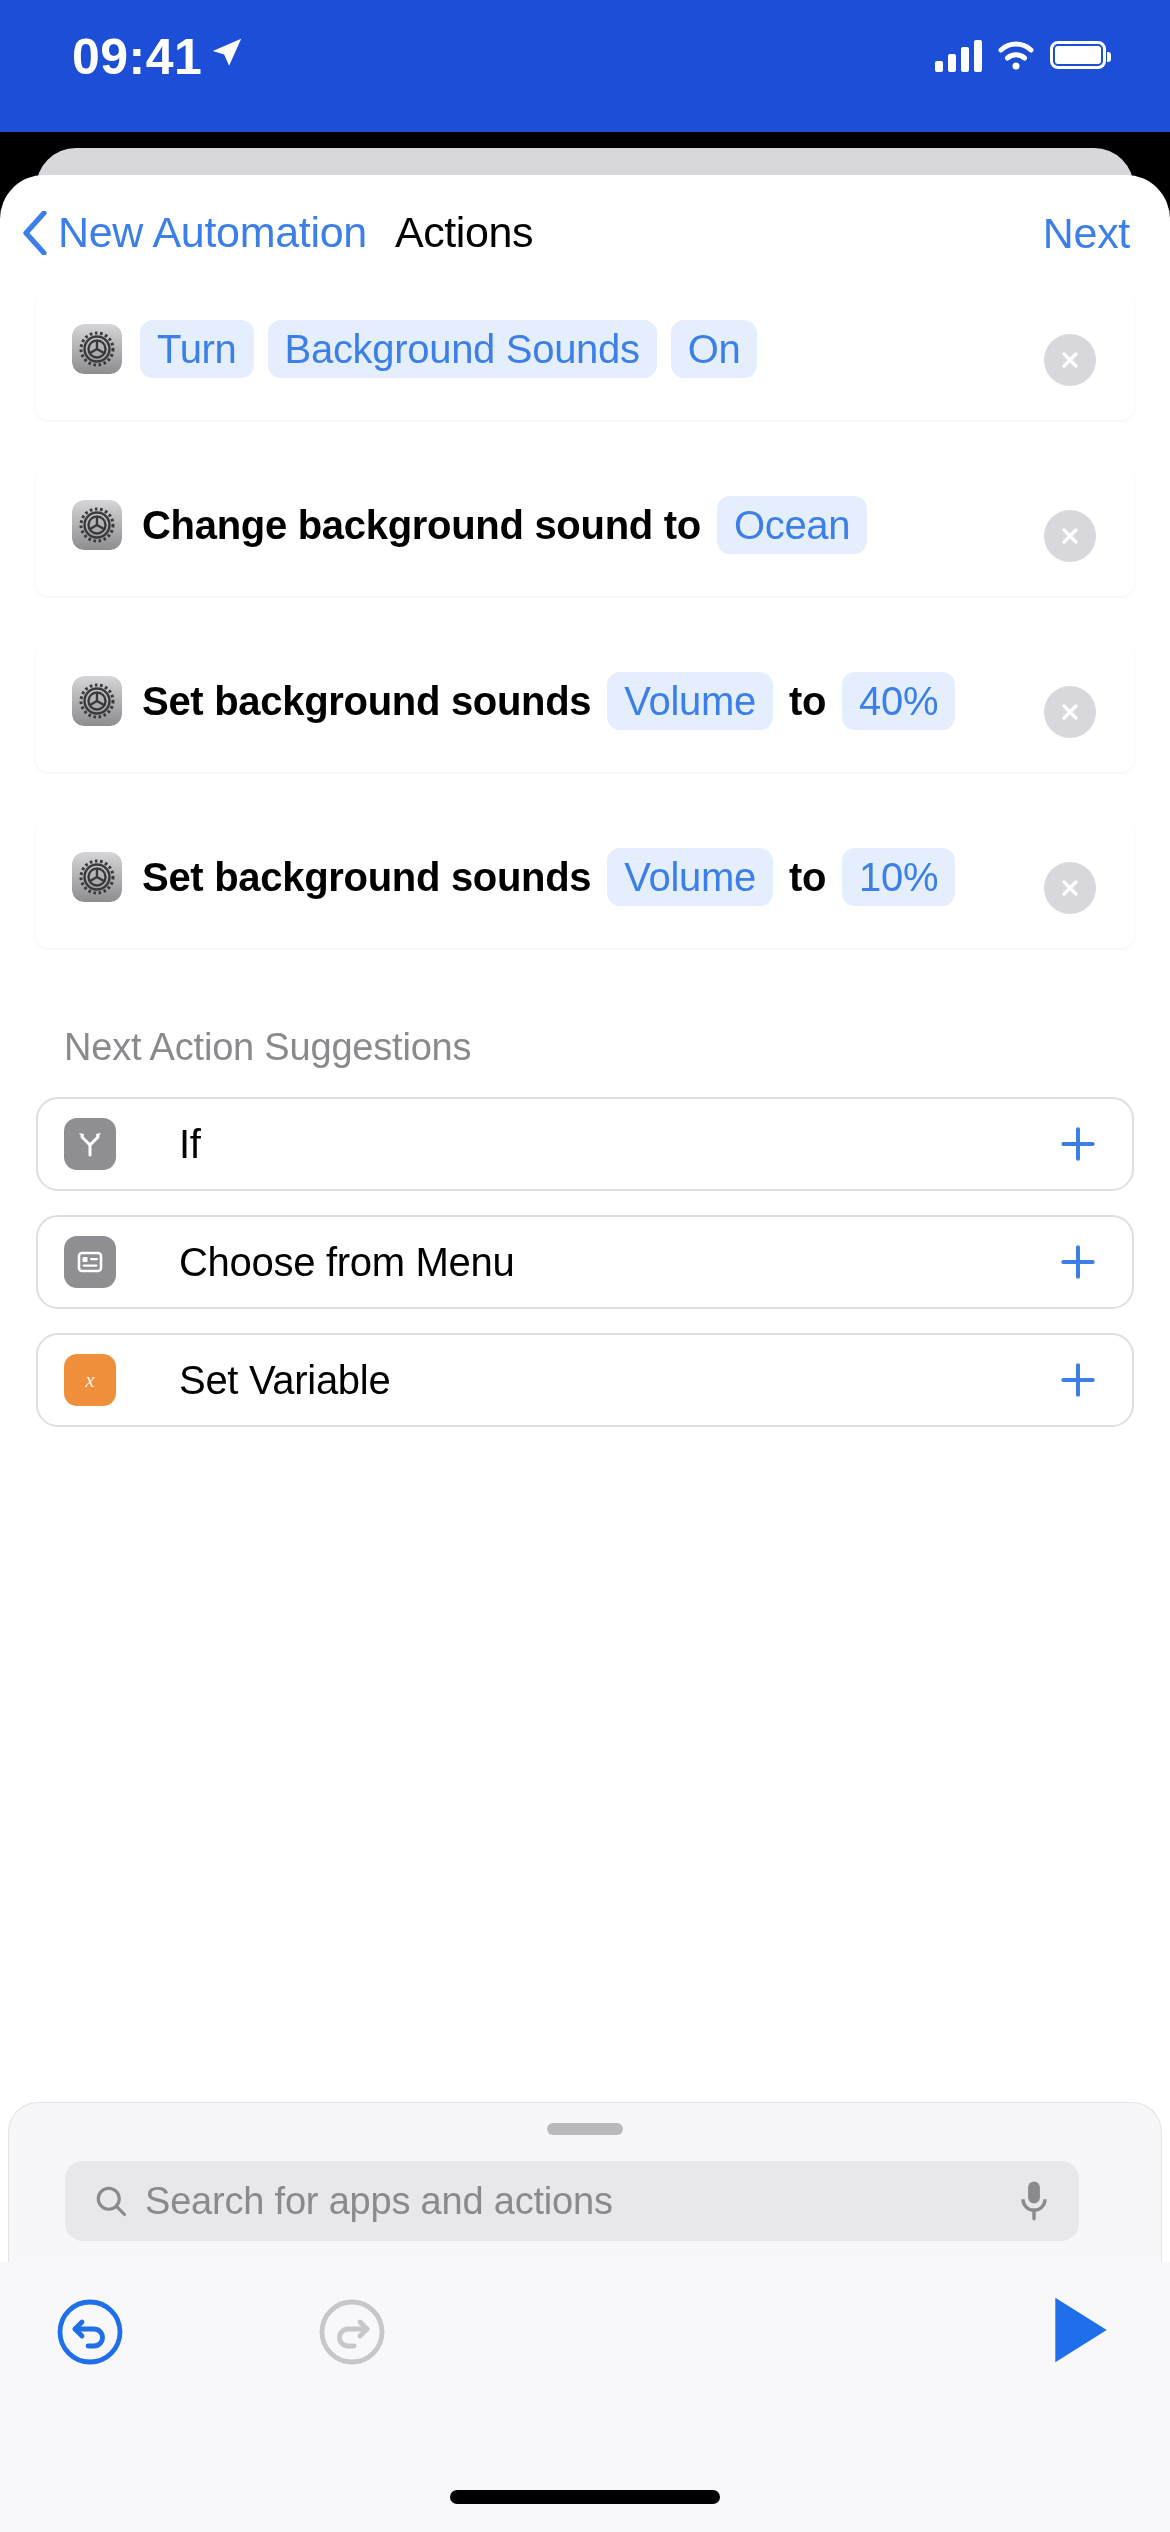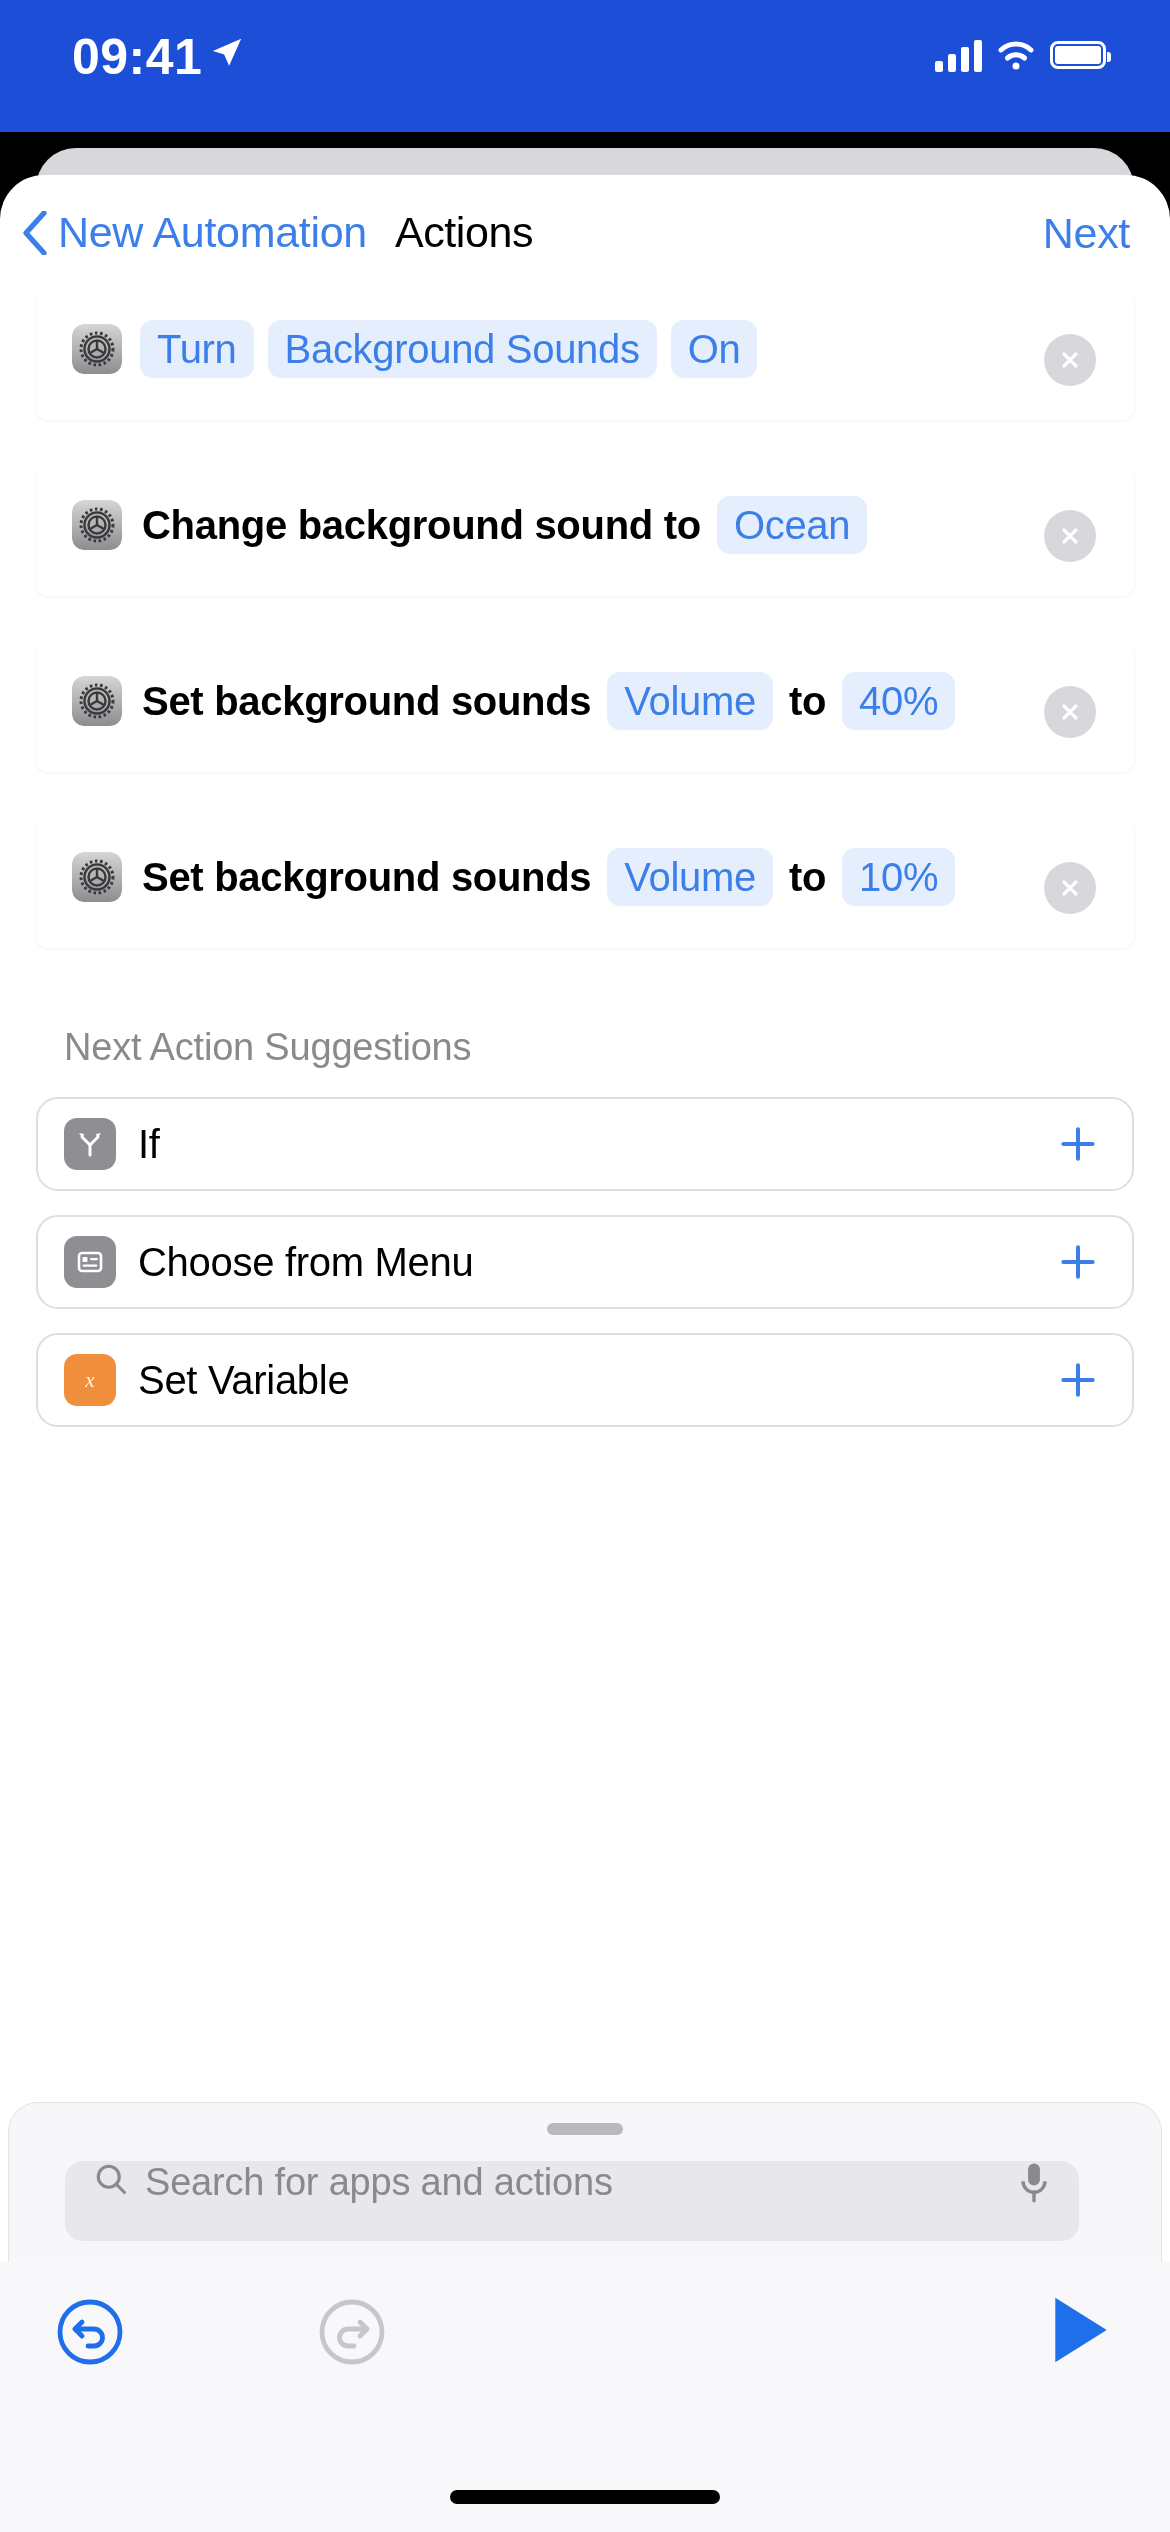--- a/index.html
+++ b/index.html
@@ -170,20 +170,21 @@
     width: 52px; height: 52px; flex: none;
     border-radius: 13px;
     margin-right: 22px;
     display: flex; align-items: center; justify-content: center;
   }
   .sug-icon.gray { background: #8e8e93; }
   .sug-icon.orange { background: #ef8f3b; }
   .sug-label {
     font-size: 40px; color: #000; font-weight: 400;
     letter-spacing: -0.3px;
+    margin-left: 41px;
   }
   .plus-btn {
     position: absolute; right: 32px; top: 50%;
     transform: translateY(-50%);
     width: 44px; height: 44px;
   }
 
   
   #search-sheet {
     position: absolute; left: 8px; bottom: 270px;
@@ -198,21 +199,21 @@
     transform: translateX(-50%);
     width: 76px; height: 12px;
     border-radius: 6px;
     background: #b8b8bd;
   }
   #search-field {
     position: absolute; left: 56px; top: 58px;
     width: 1014px; height: 80px;
     background: #e7e7ec;
     border-radius: 18px;
-    display: flex; align-items: flex-start;
+    display: flex; align-items: center;
     padding: 0 28px;
   }
   #search-icon { width: 36px; height: 36px; flex:none; margin-right: 16px; }
   #search-placeholder {
     font-size: 38px; color: #8a8a8e; letter-spacing: -0.2px;
     flex: 1;
   }
   #mic-icon { width: 34px; height: 44px; flex:none; }
 
   

